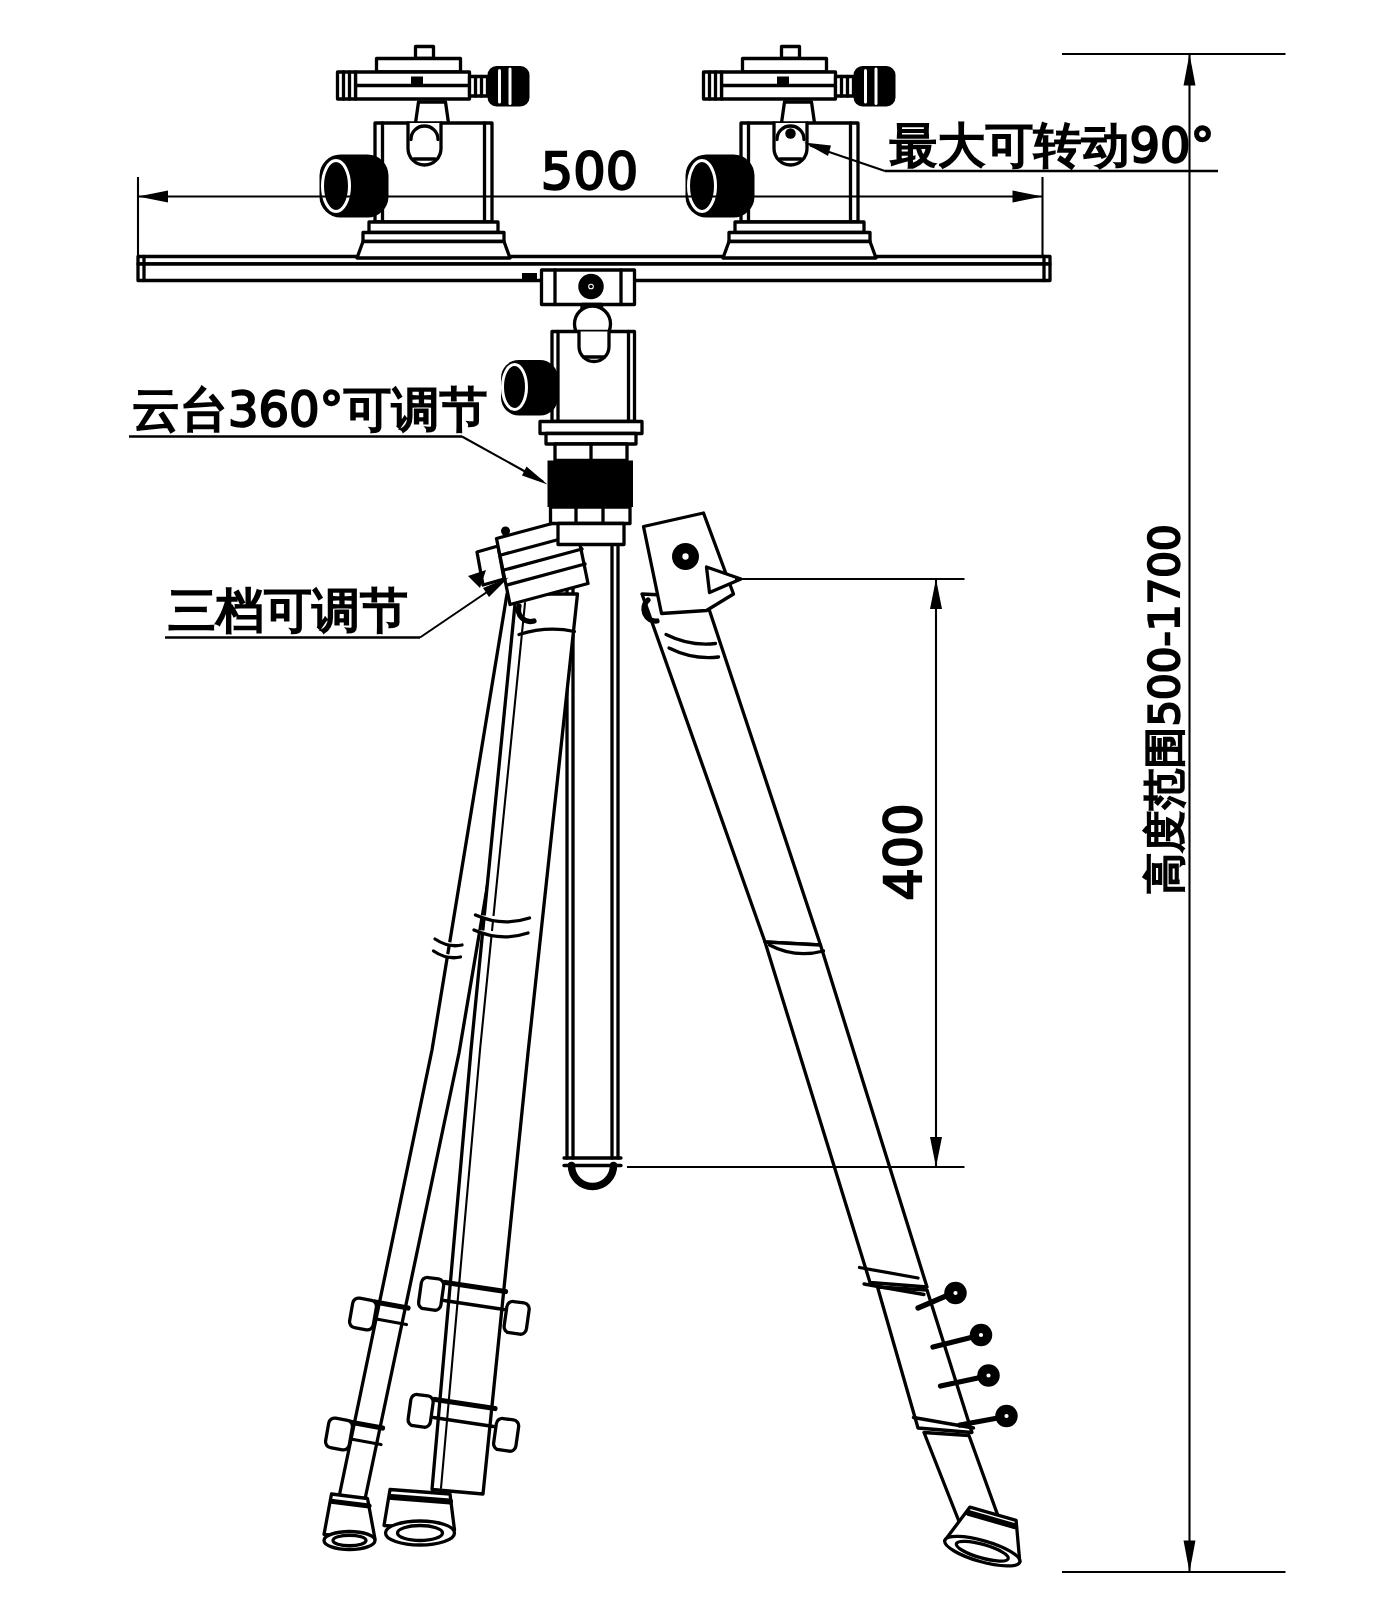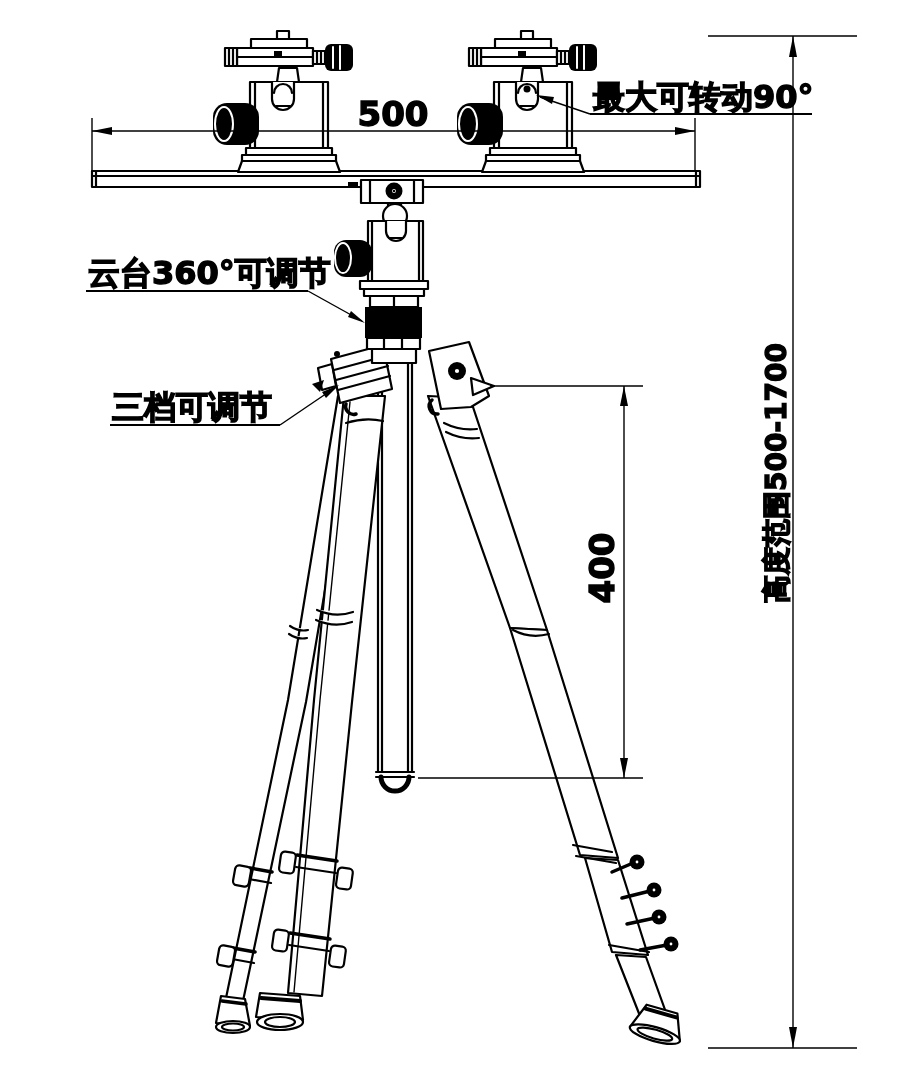--- a/index.html
+++ b/index.html
@@ -1,17 +1,17 @@
 <!DOCTYPE html>
 <html><head>
 <meta charset="utf-8">
 <style>
   html,body{margin:0;padding:0;background:#ffffff;}
   .canvas{position:relative;width:915px;height:1081px;background:#ffffff;overflow:hidden;
-          font-family:"DejaVu Sans",sans-serif;font-weight:bold;}
+          font-family:"DejaVu Sans",sans-serif;}
   svg{display:block;}
   .med{stroke:#000;stroke-width:2.2;fill:none;stroke-linecap:round;stroke-linejoin:round;}
   .thick{stroke:#000;stroke-width:3.5;fill:none;stroke-linecap:round;}
   .thin{stroke:#000;stroke-width:1.4;fill:none;}
   .wfill{fill:#ffffff;}
   .bfill{fill:#000000;stroke:none;}
   .cjk{font-family:"DejaVu Sans",sans-serif;font-size:32px;fill:#000;}
   .num{font-family:"DejaVu Sans",sans-serif;font-size:34px;fill:#000;}
   .numv{font-family:"DejaVu Sans",sans-serif;font-size:28px;fill:#000;}
 </style>

